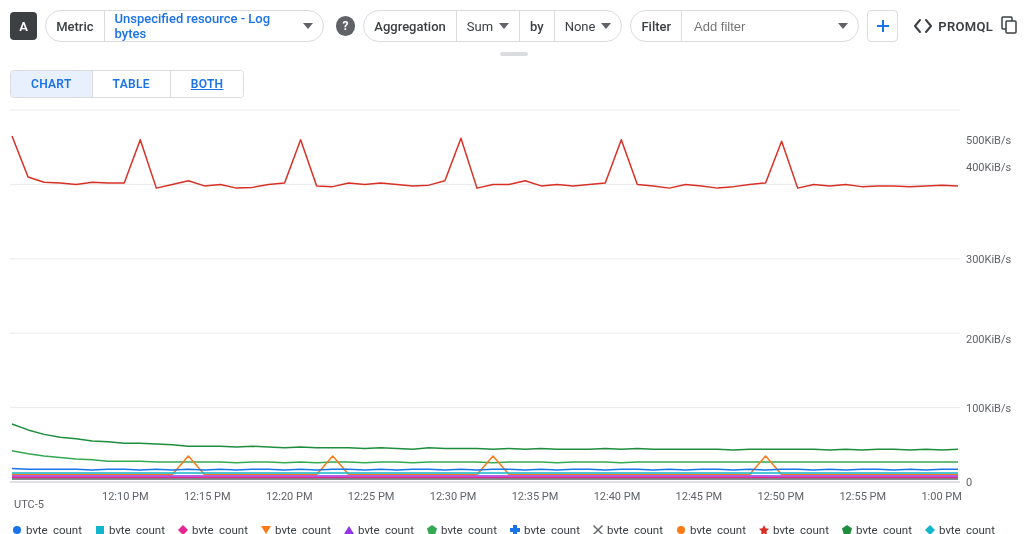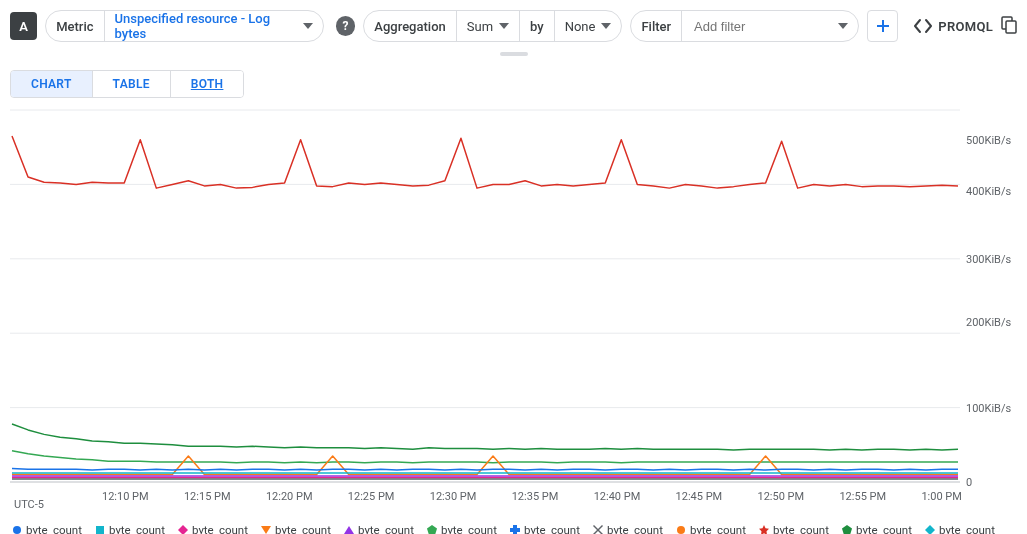--- a/index.html
+++ b/index.html
@@ -254,23 +254,23 @@
       <polyline points="2,368.56 18.033898305084747,368.56 34.067796610169495,368.56 50.10169491525424,368.56 66.13559322033899,368.56 82.16949152542372,368.56 98.20338983050848,368.56 114.23728813559322,368.56 130.27118644067798,368.56 146.3050847457627,368.56 162.33898305084745,368.56 178.3728813559322,349.96 194.40677966101697,368.56 210.4406779661017,368.56 226.47457627118644,368.56 242.50847457627117,368.56 258.54237288135596,368.56 274.5762711864407,368.56 290.6101694915254,368.56 306.64406779661016,368.56 322.6779661016949,349.96 338.7118644067797,368.56 354.7457627118644,368.56 370.77966101694915,368.56 386.81355932203394,368.56 402.8474576271186,368.56 418.8813559322034,368.56 434.91525423728814,368.56 450.9491525423729,368.56 466.98305084745766,368.56 483.01694915254234,349.96 499.0508474576272,368.56 515.0847457627119,368.56 531.1186440677966,368.56 547.1525423728814,368.56 563.1864406779661,368.56 579.2203389830509,368.56 595.2542372881356,368.56 611.2881355932203,368.56 627.3220338983051,368.56 643.3559322033898,368.56 659.3898305084746,368.56 675.4237288135594,368.56 691.457627118644,368.56 707.4915254237288,368.56 723.5254237288135,368.56 739.5593220338983,368.56 755.5932203389831,349.96 771.6271186440679,368.56 787.6610169491526,368.56 803.6949152542372,368.56 819.728813559322,368.56 835.7627118644068,368.56 851.7966101694916,368.56 867.8305084745763,368.56 883.864406779661,368.56 899.8983050847457,368.56 915.9322033898305,368.56 931.9661016949153,368.56 948,368.56" fill="none" stroke="#fa7b17" stroke-width="1.5" stroke-linejoin="round"></polyline>
       <polyline points="2,362.608 18.033898305084747,363.352 34.067796610169495,363.352 50.10169491525424,363.352 66.13559322033899,363.352 82.16949152542372,364.096 98.20338983050848,363.352 114.23728813559322,363.352 130.27118644067798,364.096 146.3050847457627,363.352 162.33898305084745,364.096 178.3728813559322,363.352 194.40677966101697,364.096 210.4406779661017,363.352 226.47457627118644,364.096 242.50847457627117,363.352 258.54237288135596,363.352 274.5762711864407,364.096 290.6101694915254,363.352 306.64406779661016,364.096 322.6779661016949,363.352 338.7118644067797,363.352 354.7457627118644,364.096 370.77966101694915,363.352 386.81355932203394,364.096 402.8474576271186,363.352 418.8813559322034,363.352 434.91525423728814,364.096 450.9491525423729,363.352 466.98305084745766,364.096 483.01694915254234,363.352 499.0508474576272,363.352 515.0847457627119,364.096 531.1186440677966,363.352 547.1525423728814,364.096 563.1864406779661,363.352 579.2203389830509,363.352 595.2542372881356,364.096 611.2881355932203,363.352 627.3220338983051,363.352 643.3559322033898,364.096 659.3898305084746,363.352 675.4237288135594,364.096 691.457627118644,363.352 707.4915254237288,363.352 723.5254237288135,364.096 739.5593220338983,363.352 755.5932203389831,364.096 771.6271186440679,363.352 787.6610169491526,363.352 803.6949152542372,364.096 819.728813559322,363.352 835.7627118644068,364.096 851.7966101694916,363.352 867.8305084745763,363.352 883.864406779661,364.096 899.8983050847457,363.352 915.9322033898305,364.096 931.9661016949153,363.352 948,363.352" fill="none" stroke="#1a73e8" stroke-width="1.5" stroke-linejoin="round"></polyline>
       <polyline points="2,367.072 18.033898305084747,367.072 34.067796610169495,367.072 50.10169491525424,367.072 66.13559322033899,367.072 82.16949152542372,367.072 98.20338983050848,367.072 114.23728813559322,367.072 130.27118644067798,367.072 146.3050847457627,367.072 162.33898305084745,367.072 178.3728813559322,367.072 194.40677966101697,367.072 210.4406779661017,367.072 226.47457627118644,367.072 242.50847457627117,367.072 258.54237288135596,367.072 274.5762711864407,367.072 290.6101694915254,367.072 306.64406779661016,367.072 322.6779661016949,367.072 338.7118644067797,367.072 354.7457627118644,367.072 370.77966101694915,367.072 386.81355932203394,367.072 402.8474576271186,367.072 418.8813559322034,367.072 434.91525423728814,367.072 450.9491525423729,367.072 466.98305084745766,367.072 483.01694915254234,367.072 499.0508474576272,367.072 515.0847457627119,367.072 531.1186440677966,367.072 547.1525423728814,367.072 563.1864406779661,367.072 579.2203389830509,367.072 595.2542372881356,367.072 611.2881355932203,367.072 627.3220338983051,367.072 643.3559322033898,367.072 659.3898305084746,367.072 675.4237288135594,367.072 691.457627118644,367.072 707.4915254237288,367.072 723.5254237288135,367.072 739.5593220338983,367.072 755.5932203389831,367.072 771.6271186440679,367.072 787.6610169491526,367.072 803.6949152542372,367.072 819.728813559322,367.072 835.7627118644068,367.072 851.7966101694916,367.072 867.8305084745763,367.072 883.864406779661,367.072 899.8983050847457,367.072 915.9322033898305,367.072 931.9661016949153,367.072 948,367.072" fill="none" stroke="#12b5cb" stroke-width="1.5" stroke-linejoin="round"></polyline>
       <polyline points="2,370.048 18.033898305084747,370.048 34.067796610169495,370.048 50.10169491525424,370.048 66.13559322033899,370.048 82.16949152542372,370.048 98.20338983050848,370.048 114.23728813559322,370.048 130.27118644067798,370.048 146.3050847457627,370.048 162.33898305084745,370.048 178.3728813559322,370.048 194.40677966101697,370.048 210.4406779661017,370.048 226.47457627118644,370.048 242.50847457627117,370.048 258.54237288135596,370.048 274.5762711864407,370.048 290.6101694915254,370.048 306.64406779661016,370.048 322.6779661016949,370.048 338.7118644067797,370.048 354.7457627118644,370.048 370.77966101694915,370.048 386.81355932203394,370.048 402.8474576271186,370.048 418.8813559322034,370.048 434.91525423728814,370.048 450.9491525423729,370.048 466.98305084745766,370.048 483.01694915254234,370.048 499.0508474576272,370.048 515.0847457627119,370.048 531.1186440677966,370.048 547.1525423728814,370.048 563.1864406779661,370.048 579.2203389830509,370.048 595.2542372881356,370.048 611.2881355932203,370.048 627.3220338983051,370.048 643.3559322033898,370.048 659.3898305084746,370.048 675.4237288135594,370.048 691.457627118644,370.048 707.4915254237288,370.048 723.5254237288135,370.048 739.5593220338983,370.048 755.5932203389831,370.048 771.6271186440679,370.048 787.6610169491526,370.048 803.6949152542372,370.048 819.728813559322,370.048 835.7627118644068,370.048 851.7966101694916,370.048 867.8305084745763,370.048 883.864406779661,370.048 899.8983050847457,370.048 915.9322033898305,370.048 931.9661016949153,370.048 948,370.048" fill="none" stroke="#9334e6" stroke-width="1.5" stroke-linejoin="round"></polyline>
       <polyline points="2,371.536 18.033898305084747,371.536 34.067796610169495,371.536 50.10169491525424,371.536 66.13559322033899,371.536 82.16949152542372,371.536 98.20338983050848,371.536 114.23728813559322,371.536 130.27118644067798,371.536 146.3050847457627,371.536 162.33898305084745,371.536 178.3728813559322,371.536 194.40677966101697,371.536 210.4406779661017,371.536 226.47457627118644,371.536 242.50847457627117,371.536 258.54237288135596,371.536 274.5762711864407,371.536 290.6101694915254,371.536 306.64406779661016,371.536 322.6779661016949,371.536 338.7118644067797,371.536 354.7457627118644,371.536 370.77966101694915,371.536 386.81355932203394,371.536 402.8474576271186,371.536 418.8813559322034,371.536 434.91525423728814,371.536 450.9491525423729,371.536 466.98305084745766,371.536 483.01694915254234,371.536 499.0508474576272,371.536 515.0847457627119,371.536 531.1186440677966,371.536 547.1525423728814,371.536 563.1864406779661,371.536 579.2203389830509,371.536 595.2542372881356,371.536 611.2881355932203,371.536 627.3220338983051,371.536 643.3559322033898,371.536 659.3898305084746,371.536 675.4237288135594,371.536 691.457627118644,371.536 707.4915254237288,371.536 723.5254237288135,371.536 739.5593220338983,371.536 755.5932203389831,371.536 771.6271186440679,371.536 787.6610169491526,371.536 803.6949152542372,371.536 819.728813559322,371.536 835.7627118644068,371.536 851.7966101694916,371.536 867.8305084745763,371.536 883.864406779661,371.536 899.8983050847457,371.536 915.9322033898305,371.536 931.9661016949153,371.536 948,371.536" fill="none" stroke="#e52592" stroke-width="1.5" stroke-linejoin="round"></polyline>
       <polyline points="2,373.024 18.033898305084747,373.024 34.067796610169495,373.024 50.10169491525424,373.024 66.13559322033899,373.024 82.16949152542372,373.024 98.20338983050848,373.024 114.23728813559322,373.024 130.27118644067798,373.024 146.3050847457627,373.024 162.33898305084745,373.024 178.3728813559322,373.024 194.40677966101697,373.024 210.4406779661017,373.024 226.47457627118644,373.024 242.50847457627117,373.024 258.54237288135596,373.024 274.5762711864407,373.024 290.6101694915254,373.024 306.64406779661016,373.024 322.6779661016949,373.024 338.7118644067797,373.024 354.7457627118644,373.024 370.77966101694915,373.024 386.81355932203394,373.024 402.8474576271186,373.024 418.8813559322034,373.024 434.91525423728814,373.024 450.9491525423729,373.024 466.98305084745766,373.024 483.01694915254234,373.024 499.0508474576272,373.024 515.0847457627119,373.024 531.1186440677966,373.024 547.1525423728814,373.024 563.1864406779661,373.024 579.2203389830509,373.024 595.2542372881356,373.024 611.2881355932203,373.024 627.3220338983051,373.024 643.3559322033898,373.024 659.3898305084746,373.024 675.4237288135594,373.024 691.457627118644,373.024 707.4915254237288,373.024 723.5254237288135,373.024 739.5593220338983,373.024 755.5932203389831,373.024 771.6271186440679,373.024 787.6610169491526,373.024 803.6949152542372,373.024 819.728813559322,373.024 835.7627118644068,373.024 851.7966101694916,373.024 867.8305084745763,373.024 883.864406779661,373.024 899.8983050847457,373.024 915.9322033898305,373.024 931.9661016949153,373.024 948,373.024" fill="none" stroke="#5f6368" stroke-width="1.5" stroke-linejoin="round"></polyline>
     </svg>
   <div class="y-labels" id="y-labels" style="height: 380px;">
       <div style="top: 376px;">0</div>
       <div style="top: 302px;">100KiB/s</div>
-      <div style="top: 216px;">200KiB/s</div>
+      <div style="top: 233px;">200KiB/s</div>
       <div style="top: 152.8px;">300KiB/s</div>
-      <div style="top: 85px;">400KiB/s</div>
+      <div style="top: 61px;">400KiB/s</div>
       <div style="top: 4px; margin-top: 30px;">500KiB/s</div>
     </div>
 </div>
 <div class="x-axis">
   <div class="tz">UTC-5</div>
   <div class="ticks" id="x-ticks">
       <div>12:10 PM</div>
       <div>12:15 PM</div>
       <div>12:20 PM</div>
       <div>12:25 PM</div>

